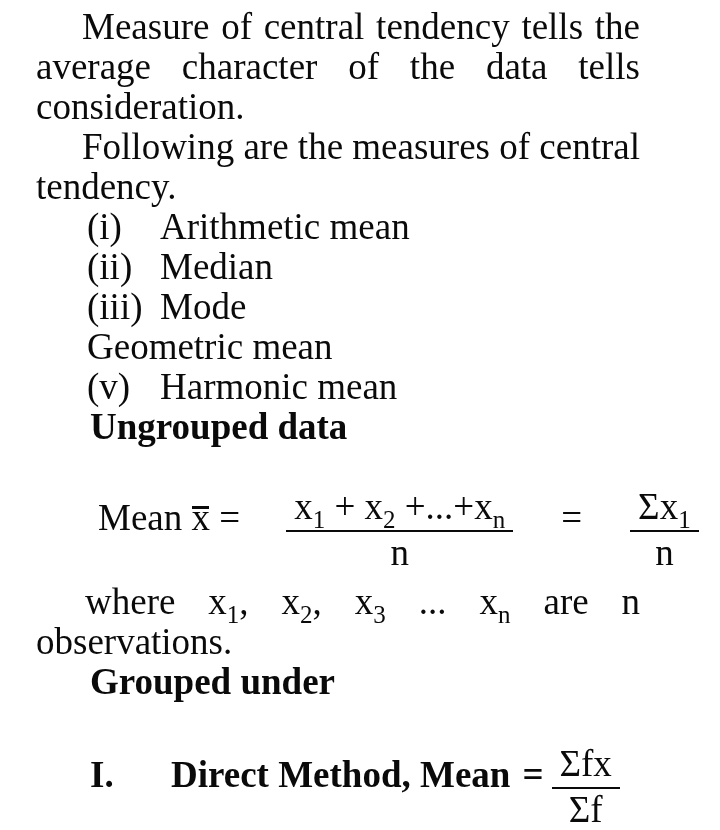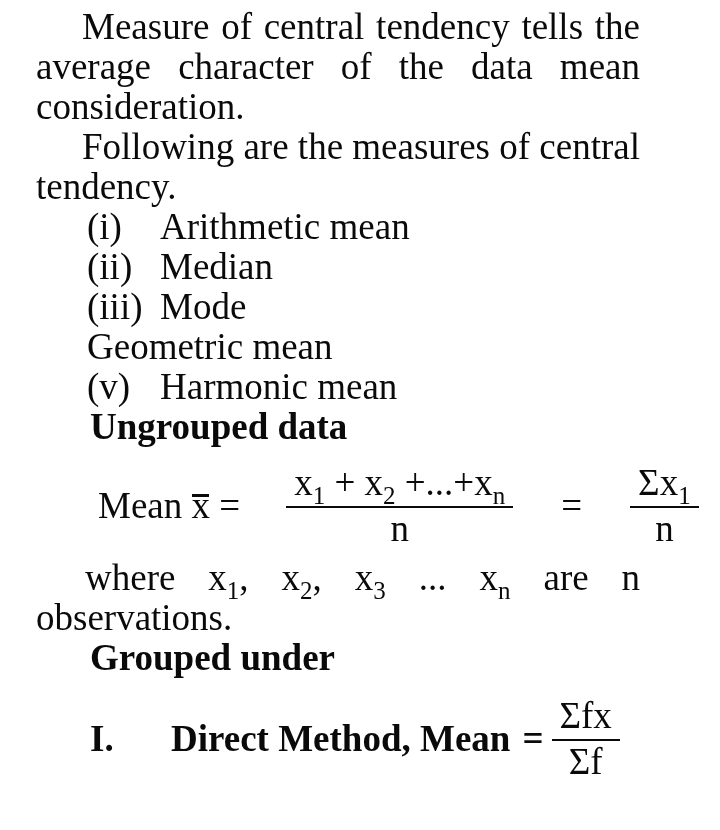--- a/index.html
+++ b/index.html
@@ -60,20 +60,21 @@
     display: inline-flex;
     flex-direction: column;
     align-items: stretch;
     text-align: center;
   }
   .frac .num {
     line-height: 44px;
     padding: 0 8px 1px 8px;
     border-bottom: 2.5px solid #0a0a0a;
     white-space: nowrap;
+    margin-top: 24px;
   }
   .frac .den { line-height: 42px; }
   .f-eq { margin: 0 12px; }
   .where-line {
     text-indent: 49px;
     line-height: 40px;
   }
   .direct-row {
     display: flex;
     align-items: center;
@@ -83,21 +84,21 @@
   .direct-label { white-space: nowrap; text-align: center; }
   .direct-eq { margin: 0 8px 0 12px; }
 </style>
 </head>
 <body>
 
 <div class="page">
 
   <div>
     <div class="body-line jline indent">Measure of central tendency tells the</div>
-    <div class="body-line jline">average character of the data mean</div>
+    <div class="body-line jline">average character of the data tells</div>
     <div class="body-line">consideration.</div>
   </div>
 
   <div>
     <div class="body-line jline indent">Following are the measures of central</div>
     <div class="body-line">tendency.</div>
   </div>
 
   <div>
     <div class="list-row">

